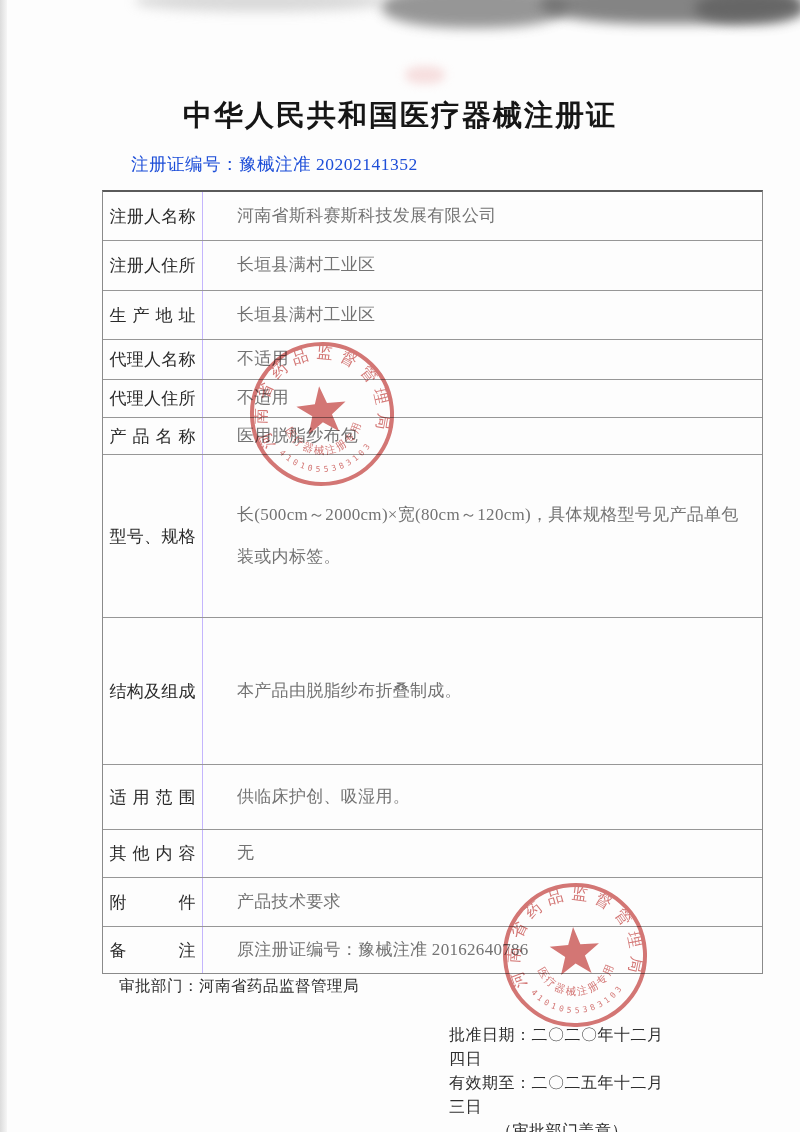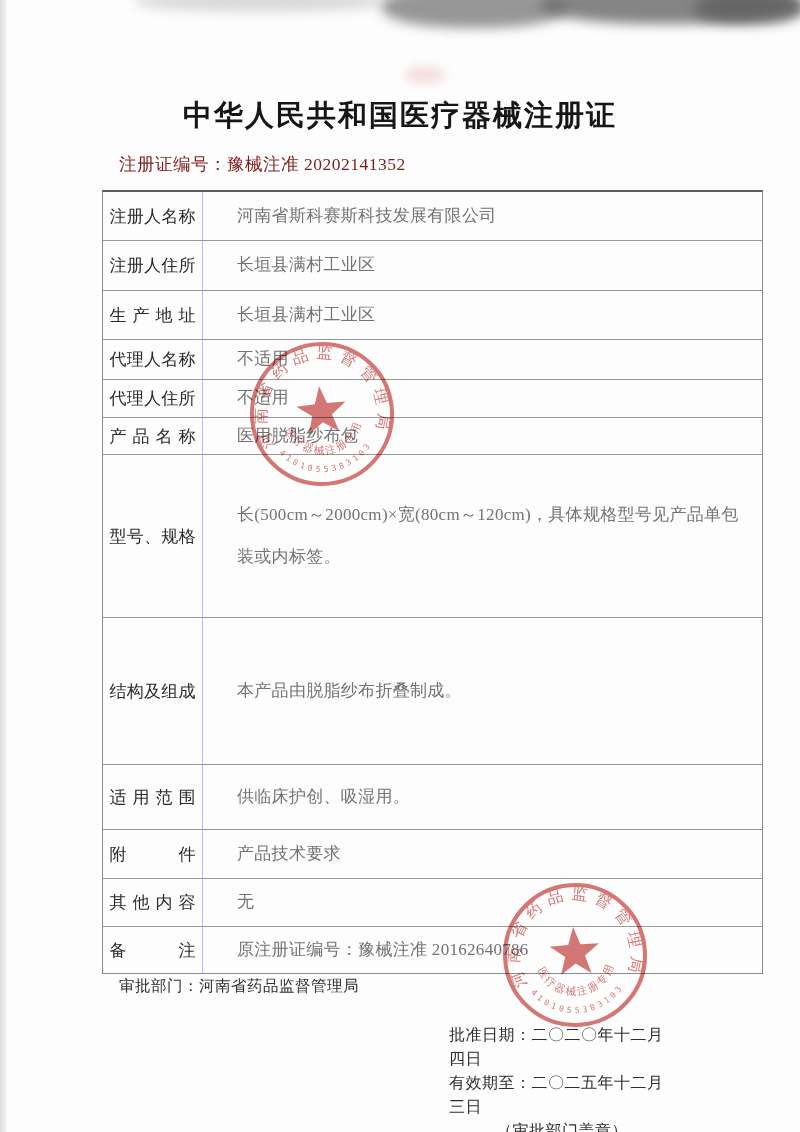--- a/index.html
+++ b/index.html
@@ -15,21 +15,21 @@
   .smudge.s2 { left:382px; top:-14px; width:185px; height:42px; background:#7d7d7d; opacity:.8; }
   .smudge.s3 { left:540px; top:-16px; width:260px; height:40px; background:#6f6f6f; opacity:.85; }
   .smudge.s4 { left:695px; top:-8px; width:110px; height:32px; background:#5f5f5f; opacity:.8; }
   .smudge.pink { left:405px; top:66px; width:40px; height:18px; background:#f1c6c6; opacity:.55; filter:blur(5px); }
 
   .title {
     position:absolute; top:96px; left:0; width:100%; text-align:center;
     font-family:"Liberation Sans", sans-serif; font-weight:bold;
     font-size:29px; letter-spacing:2px; color:#161616;
   }
-  .cert-line { position:absolute; top:152px; left:119px; font-size:17.5px; letter-spacing:.5px; color:#7f1d1d; }
+  .cert-line { position:absolute; top:152px; left:131px; font-size:17.5px; letter-spacing:.5px; color:#1d4ed8; }
 
   .reg-table {
     position:absolute; left:102px; top:190px; width:661px; box-sizing:border-box;
     border:1px solid #8a8a8a; border-top:2px solid #5a5a5a;
   }
   .row { display:flex; border-top:1px solid #979797; box-sizing:border-box; }
   .row:first-child { border-top:none; }
   .cell-label {
     width:100px; box-sizing:border-box; border-right:1px solid #c4b5fd;
     display:flex; align-items:center; justify-content:center;
@@ -138,34 +138,34 @@
         </div>
     </div>
     <div class="row" style="height:65px">
       <div class="cell-label">
           <span>适用范围</span>
         </div>
       <div class="cell-value">
           <span>供临床护创、吸湿用。</span>
         </div>
     </div>
+    <div class="row" style="height:48px">
+      <div class="cell-label">
+          <span>其他内容</span>
+        </div>
+      <div class="cell-value">
+          <span>无</span>
+        </div>
+    </div>
     <div class="row" style="height:49px">
       <div class="cell-label">
           <span>附　件</span>
         </div>
       <div class="cell-value">
           <span>产品技术要求</span>
-        </div>
-    </div>
-    <div class="row" style="height:48px">
-      <div class="cell-label">
-          <span>其他内容</span>
-        </div>
-      <div class="cell-value">
-          <span>无</span>
         </div>
     </div>
     <div class="row" style="height:47px">
       <div class="cell-label">
           <span>备　注</span>
         </div>
       <div class="cell-value">
           <span>原注册证编号：豫械注准 20162640786</span>
         </div>
     </div>

